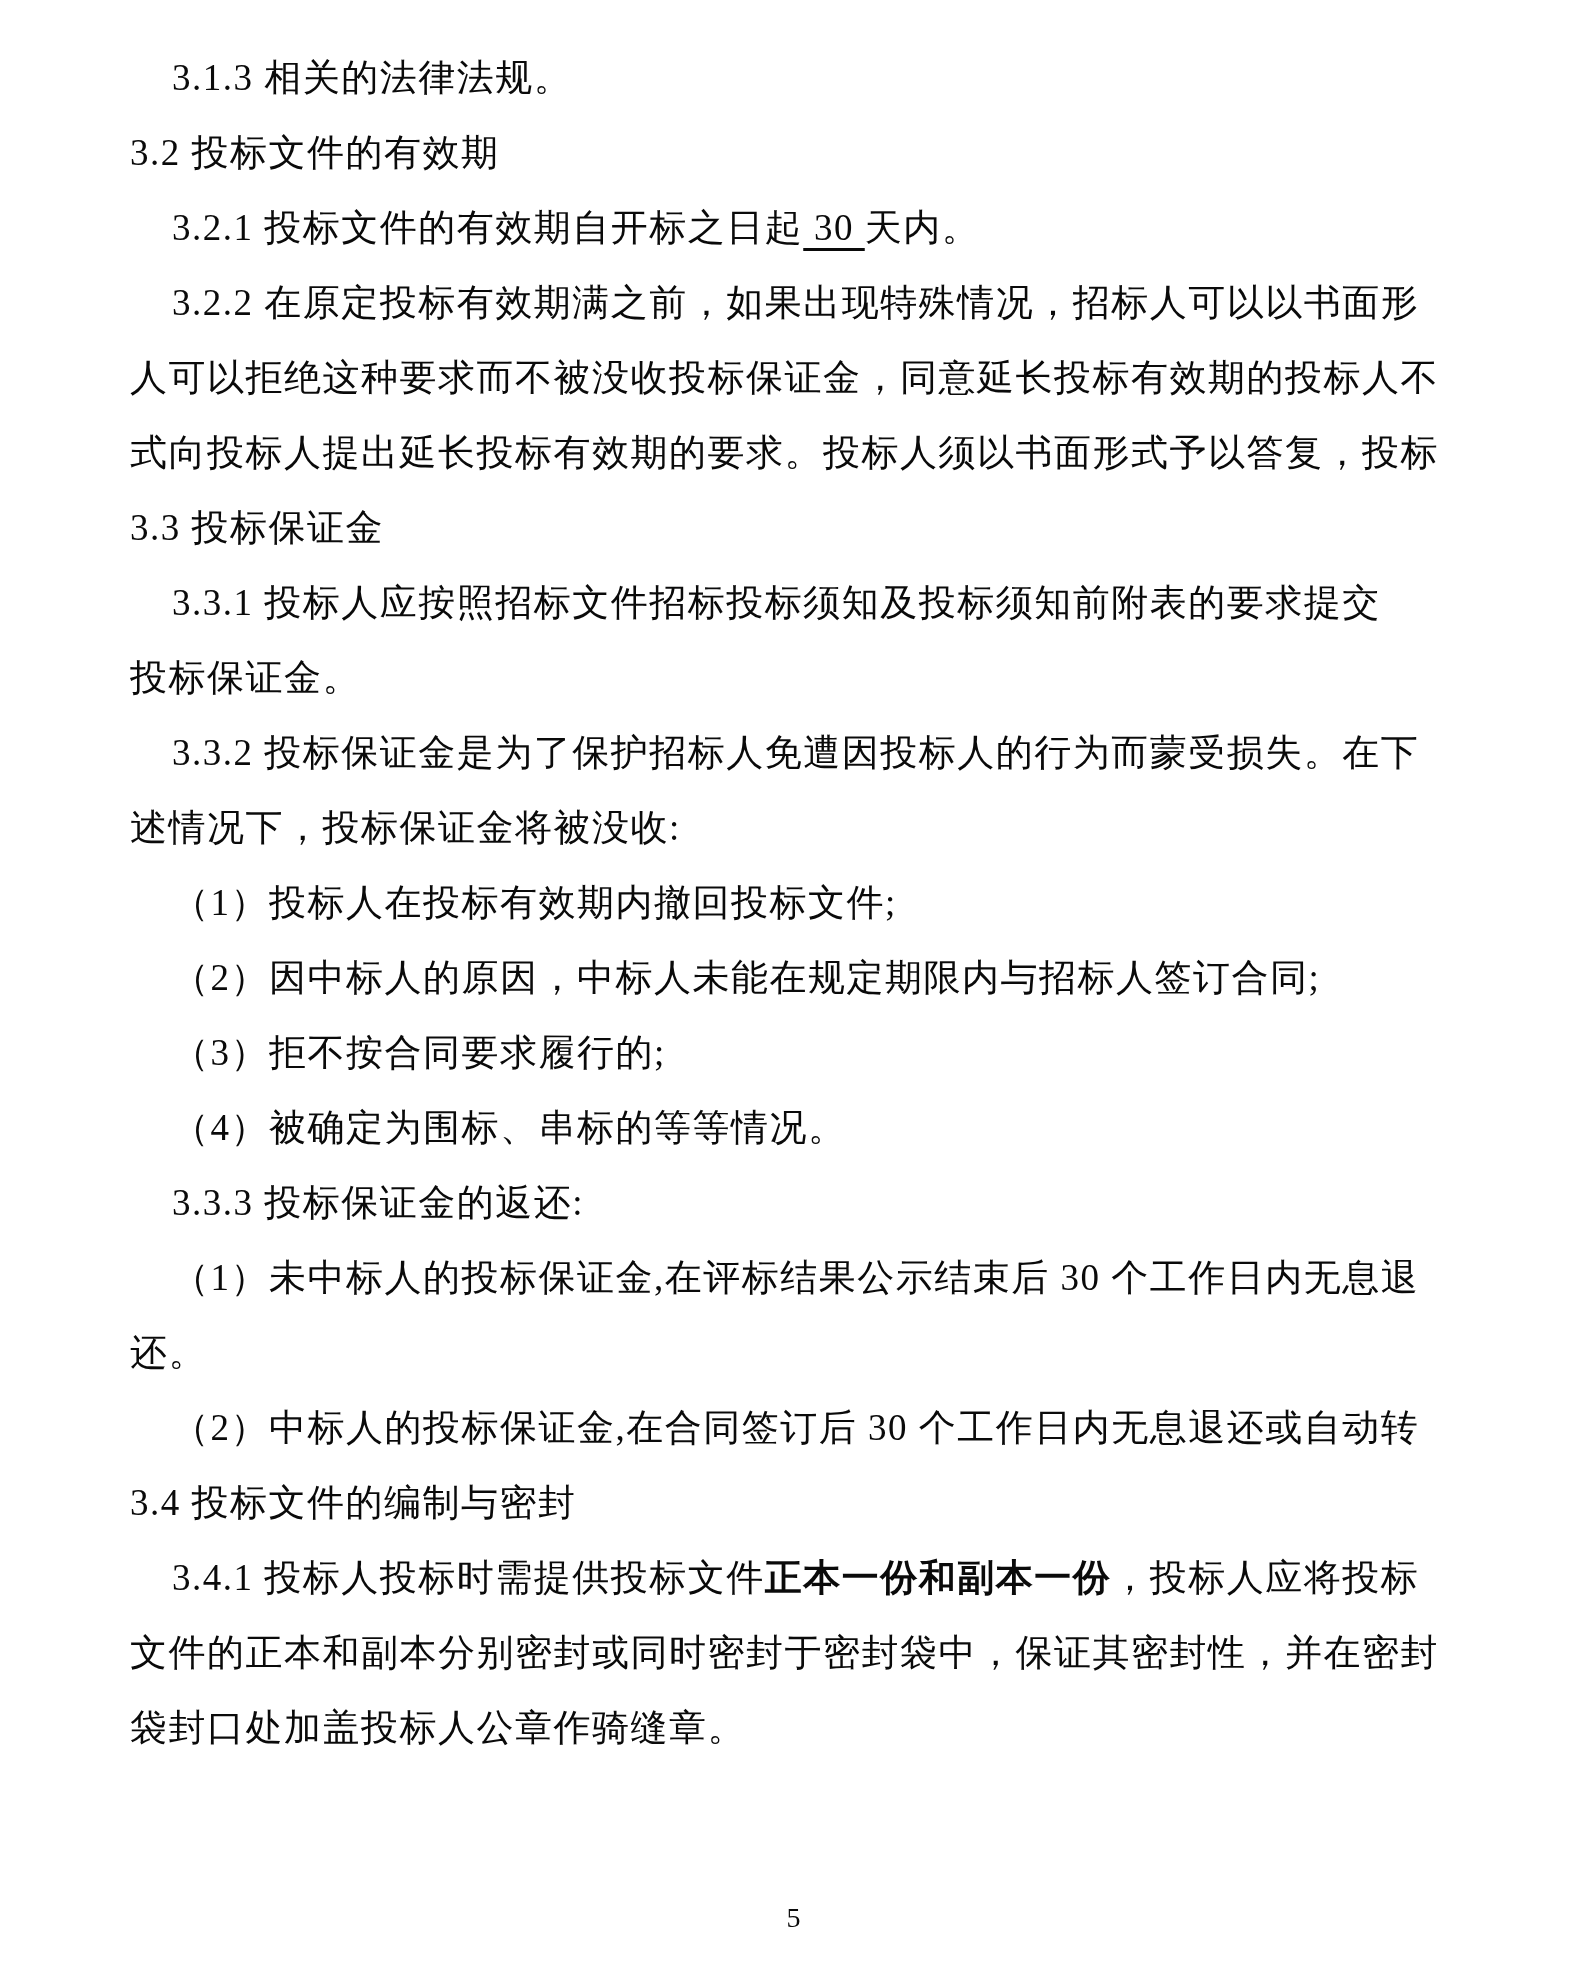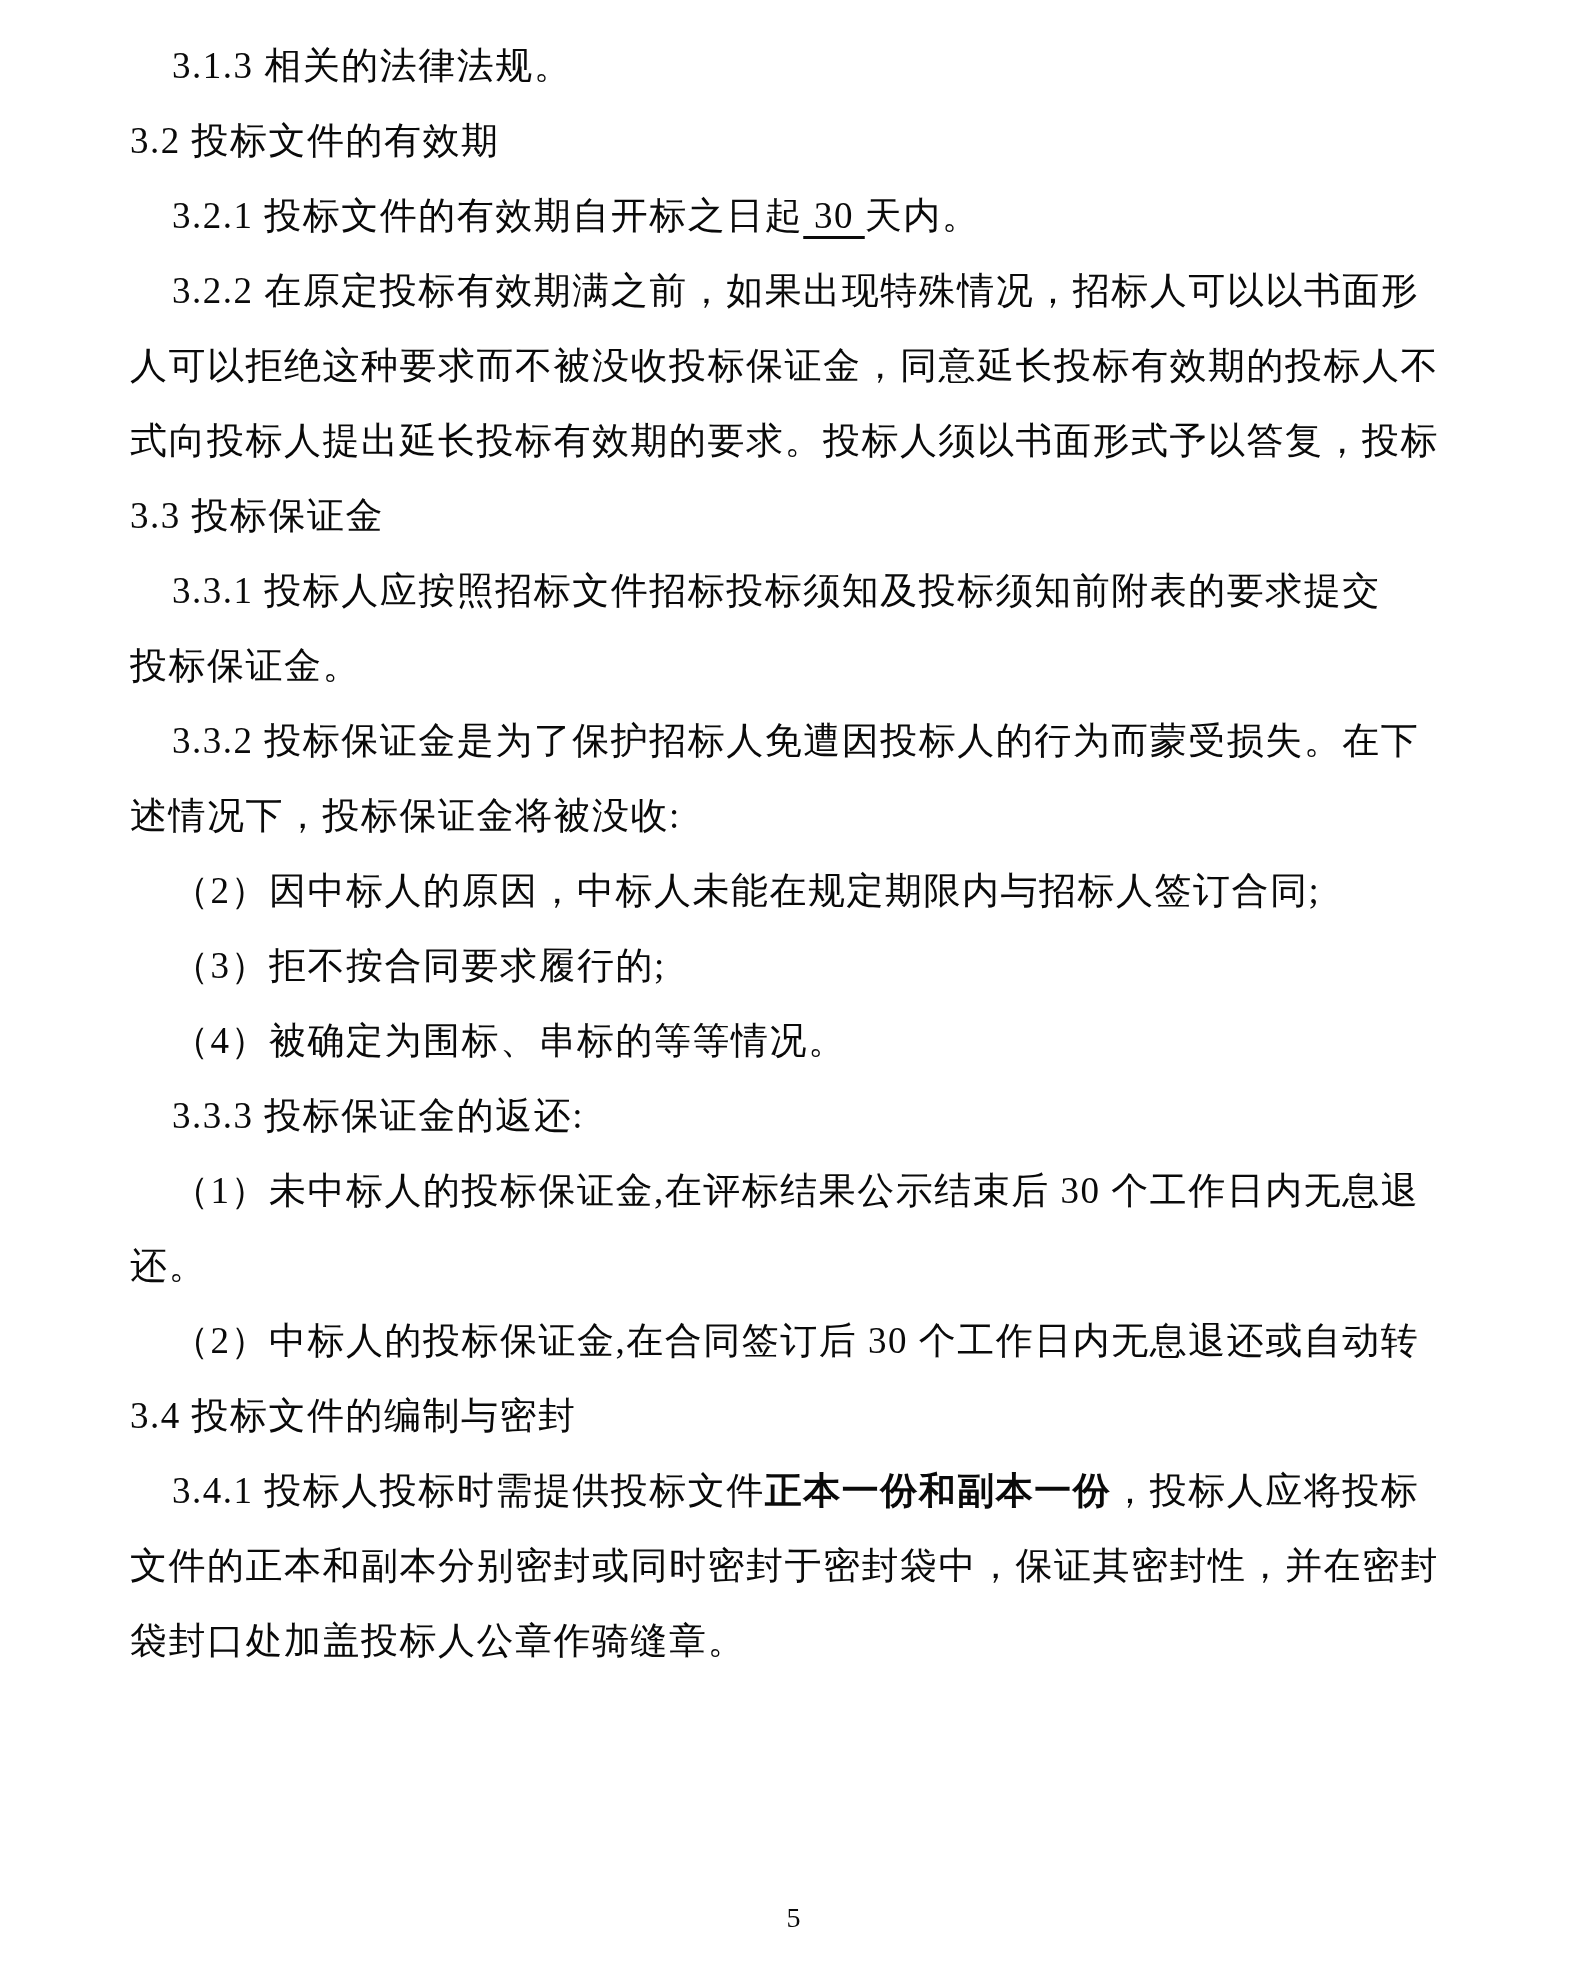--- a/index.html
+++ b/index.html
@@ -11,21 +11,21 @@
     position: relative;
     width: 1587px;
     height: 1981px;
     background: #ffffff;
     overflow: hidden;
     font-family: "Liberation Serif", "DejaVu Serif", serif;
     color: #0a0a0a;
   }
   .doc-body {
     position: absolute;
-    top: 28px;
+    top: 40px;
     left: 130px;
     width: 1327px;
   }
   .line {
     height: 75px;
     line-height: 75px;
     font-size: 37px;
     letter-spacing: 1.5px;
     white-space: pre;
   }
@@ -60,20 +60,21 @@
       <div class="line"><span>3.2 投标文件的有效期</span></div>
       <div class="line indent"><span>3.2.1 投标文件的有效期自开标之日起</span><span class="seg-u"> 30 </span><span>天内。</span></div>
       <div class="line indent"><span>3.2.2 在原定投标有效期满之前，如果出现特殊情况，招标人可以以书面形</span></div>
       <div class="line"><span>人可以拒绝这种要求而不被没收投标保证金，同意延长投标有效期的投标人不</span></div>
       <div class="line"><span>式向投标人提出延长投标有效期的要求。投标人须以书面形式予以答复，投标</span></div>
       <div class="line"><span>3.3 投标保证金</span></div>
       <div class="line indent"><span>3.3.1 投标人应按照招标文件招标投标须知及投标须知前附表的要求提交</span></div>
       <div class="line"><span>投标保证金。</span></div>
       <div class="line indent"><span>3.3.2 投标保证金是为了保护招标人免遭因投标人的行为而蒙受损失。在下</span></div>
       <div class="line"><span>述情况下，投标保证金将被没收:</span></div>
+      <div class="line indent"><span>（1）投标人在投标有效期内撤回投标文件;</span></div>
       <div class="line indent"><span>（2）因中标人的原因，中标人未能在规定期限内与招标人签订合同;</span></div>
       <div class="line indent"><span>（3）拒不按合同要求履行的;</span></div>
       <div class="line indent"><span>（4）被确定为围标、串标的等等情况。</span></div>
       <div class="line indent"><span>3.3.3 投标保证金的返还:</span></div>
       <div class="line indent"><span>（1）未中标人的投标保证金,在评标结果公示结束后 30 个工作日内无息退</span></div>
       <div class="line"><span>还。</span></div>
       <div class="line indent"><span>（2）中标人的投标保证金,在合同签订后 30 个工作日内无息退还或自动转</span></div>
       <div class="line"><span>3.4 投标文件的编制与密封</span></div>
       <div class="line indent"><span>3.4.1 投标人投标时需提供投标文件</span><span class="seg-b">正本一份和副本一份</span><span>，投标人应将投标</span></div>
       <div class="line"><span>文件的正本和副本分别密封或同时密封于密封袋中，保证其密封性，并在密封</span></div>

